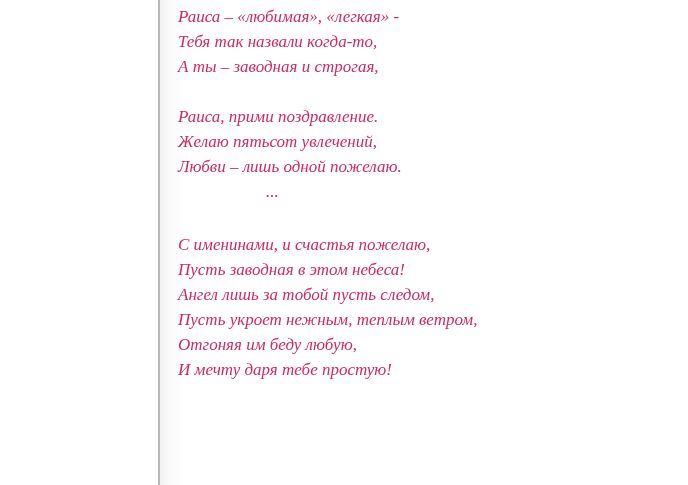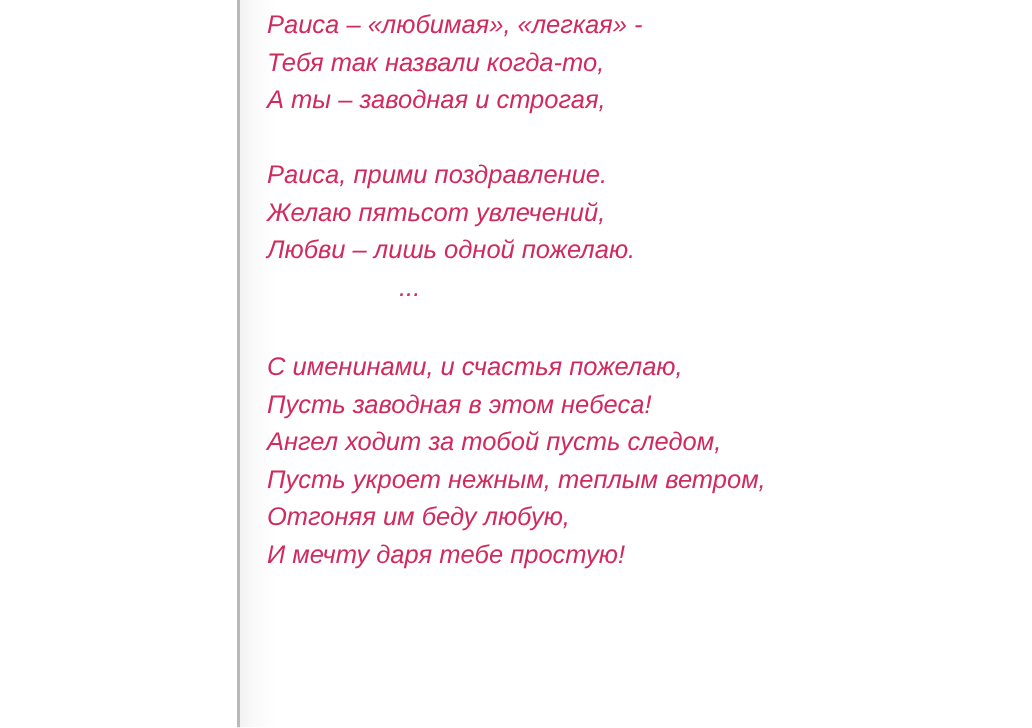--- a/index.html
+++ b/index.html
@@ -23,20 +23,21 @@
     background: #ffffff;
     flex: 0 0 auto;
   }
   .content {
     flex: 1 1 auto;
     height: 100%;
     border-left: 2px solid #b9b9b9;
     background: linear-gradient(to right, #f2f2f2 0px, #fafafa 10px, #ffffff 26px);
     padding: 4px 10px 0 18px;
     box-sizing: border-box;
+    font-family: Liberation Serif, serif;
   }
   .poem {
     font-style: italic;
     font-size: 17px;
     line-height: 25px;
     color: #d12a5e;
   }
   .stanza {
     margin: 0 0 25px 0;
   }
@@ -69,21 +70,21 @@
         <div class="line">Раиса, прими поздравление.</div>
         <div class="line">Желаю пятьсот увлечений,</div>
         <div class="line">Любви – лишь одной пожелаю.</div>
       </div>
 
       <div class="separator">...</div>
 
       <div class="stanza">
         <div class="line">С именинами, и счастья пожелаю,</div>
         <div class="line">Пусть заводная в этом небеса!</div>
-        <div class="line">Ангел ходит за тобой пусть следом,</div>
+        <div class="line">Ангел лишь за тобой пусть следом,</div>
         <div class="line">Пусть укроет нежным, теплым ветром,</div>
         <div class="line">Отгоняя им беду любую,</div>
         <div class="line">И мечту даря тебе простую!</div>
       </div>
 
     </div>
   </div>
 </div>
 
 </body></html>

